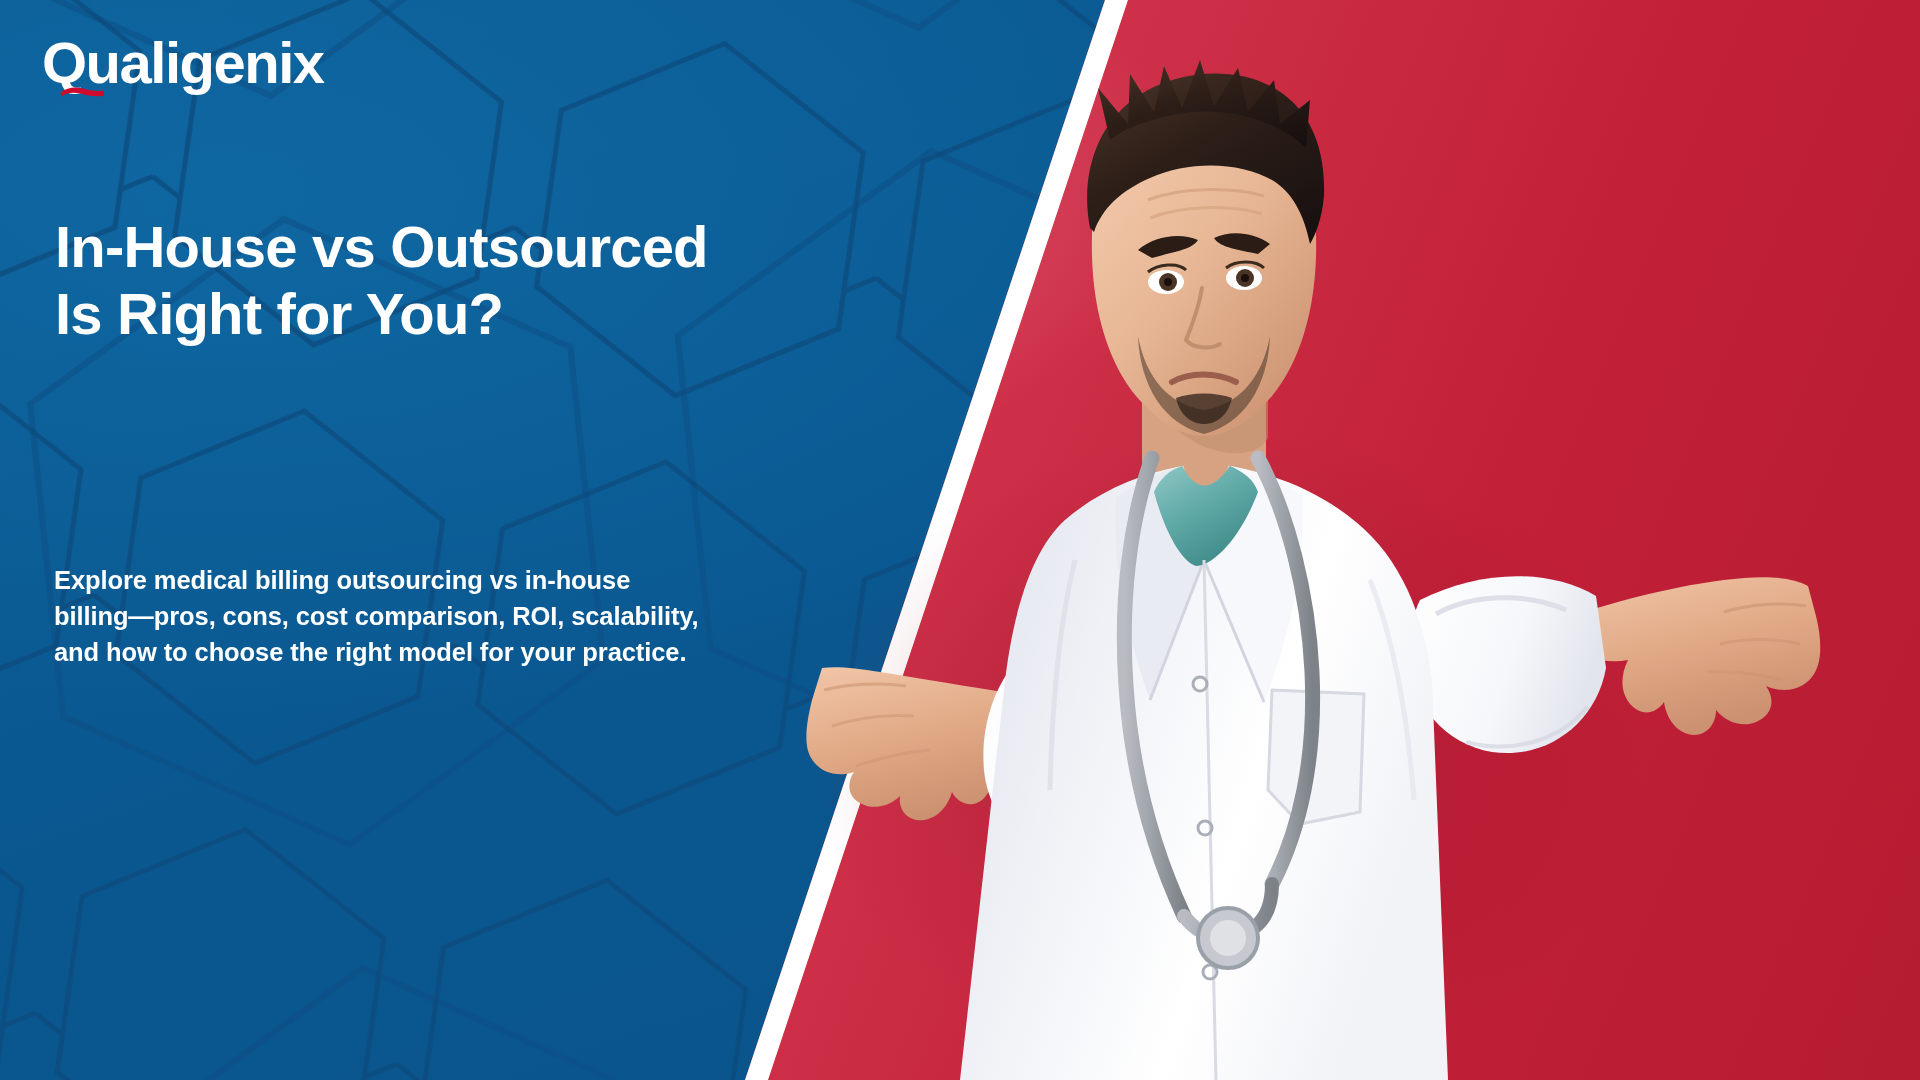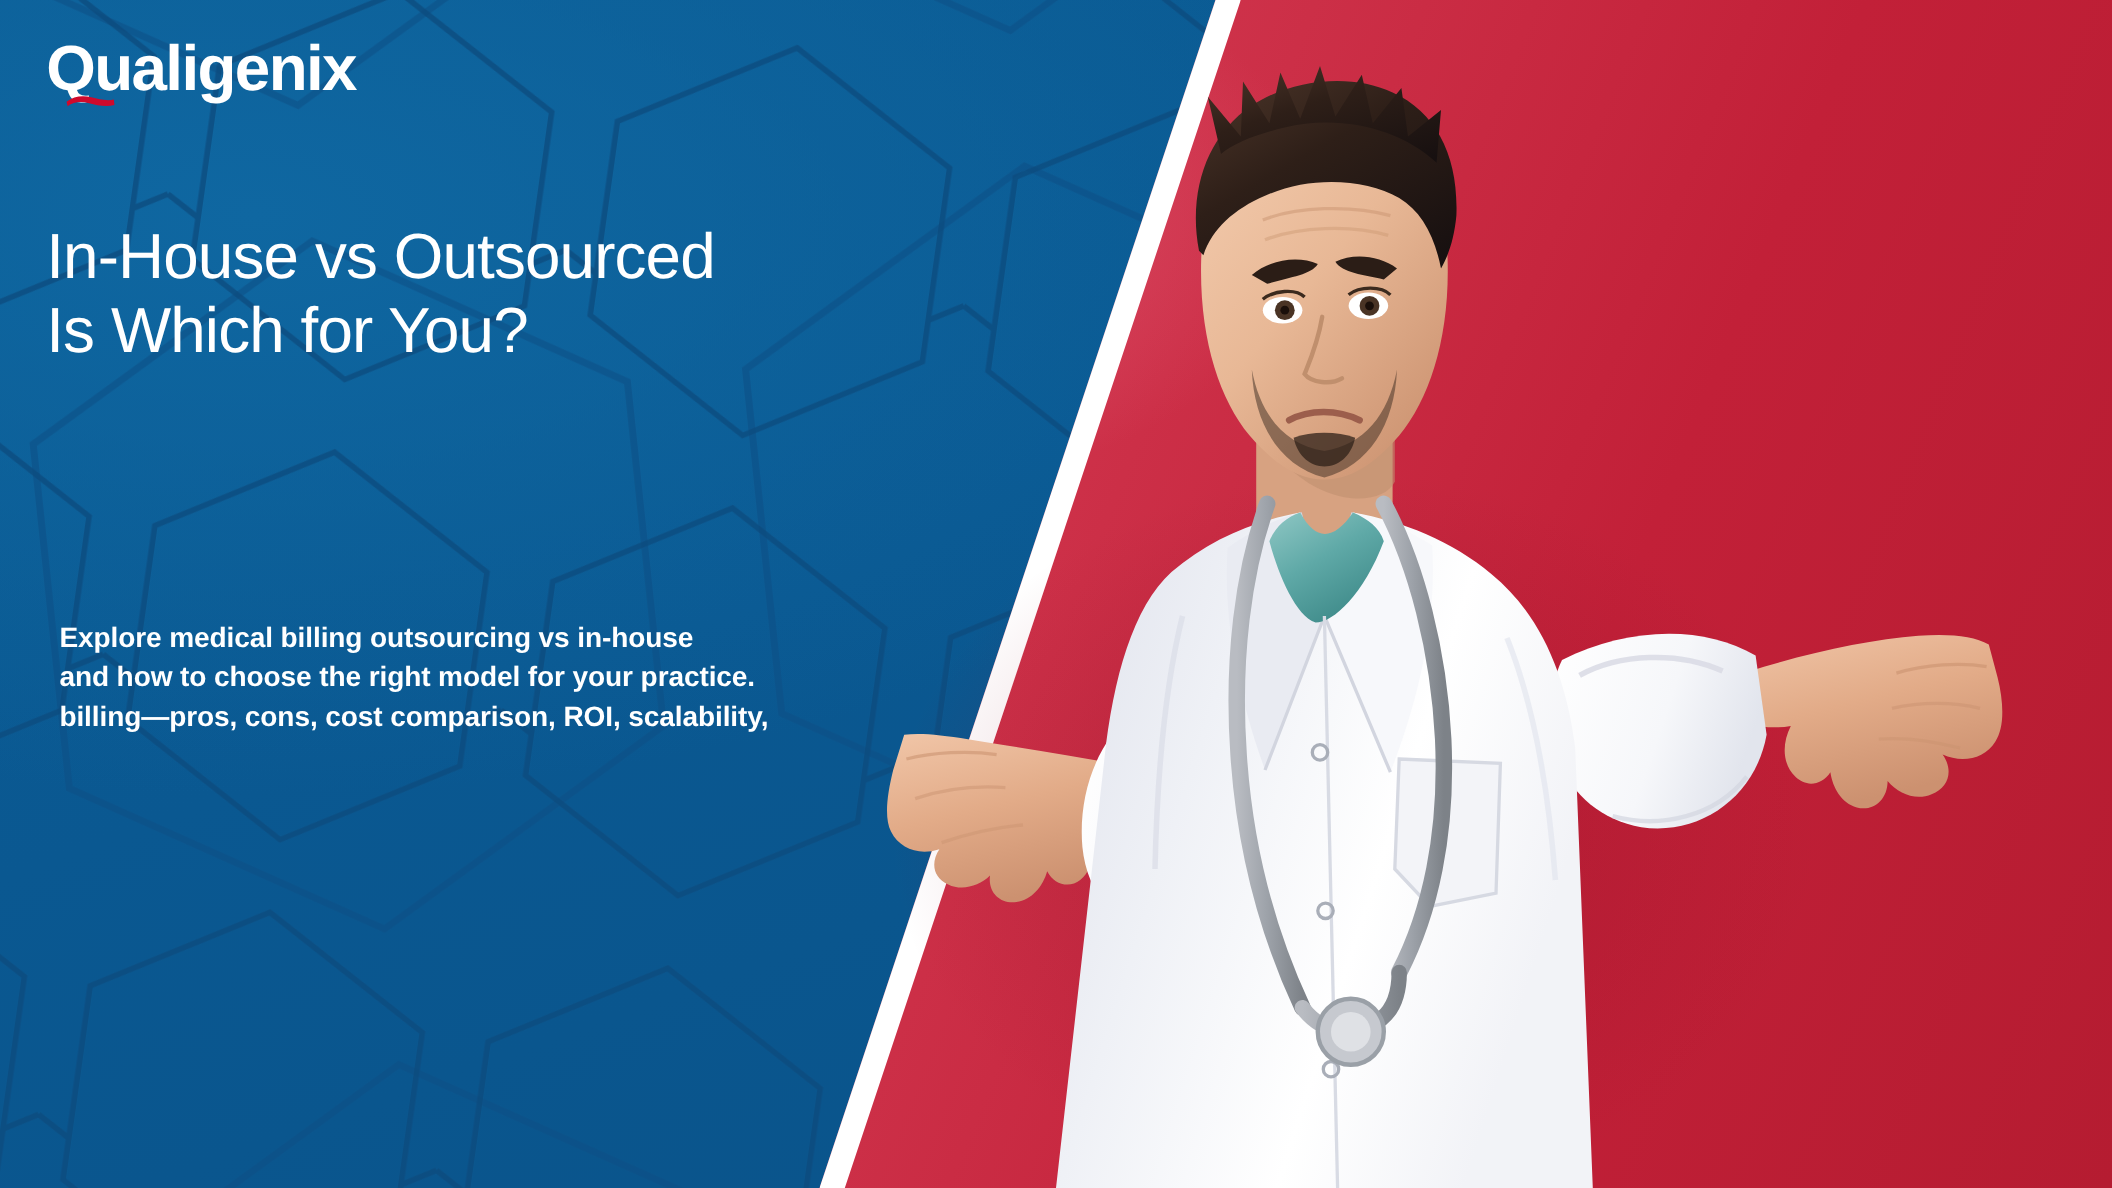--- a/index.html
+++ b/index.html
@@ -91,24 +91,24 @@
   }
 
   
   .headline {
     position: absolute;
     left: 42px;
     top: 200px;
     width: 720px;
     color: #ffffff;
     font-size: 58px;
-    font-weight: normal;
+    font-weight: bold;
     line-height: 1.16;
     letter-spacing: -0.8px;
-    margin: 0;
+    margin: 13px;
   }
   .headline-line { display: block; white-space: nowrap; }
 
   
   .subhead {
     position: absolute;
     left: 42px;
     top: 550px;
     width: 700px;
     color: #ffffff;
@@ -318,23 +318,23 @@
 
     <div class="logo">
       <div class="logo-wordmark">Qualigenix</div>
       <svg class="logo-swoosh" viewBox="0 0 46 13" xmlns="http://www.w3.org/2000/svg">
         <path d="M1.5,7.5 C8,2.5 16,1.5 24,3.5 C31,5.2 38,7 44.5,5.5 L45,10.5 C37,12.5 29,10.5 22,8.8 C15,7.1 8,7.4 2.5,11.5 Z" fill="#cf0a2c"></path>
       </svg>
     </div>
 
     <h1 class="headline">
       <span class="headline-line">In-House vs Outsourced</span>
-      <span class="headline-line">Is Which for You?</span>
+      <span class="headline-line">Is Right for You?</span>
     </h1>
 
     <p class="subhead">
       <span class="subhead-line">Explore medical billing outsourcing vs in-house</span>
+      <span class="subhead-line">billing—pros, cons, cost comparison, ROI, scalability,</span>
       <span class="subhead-line">and how to choose the right model for your practice.</span>
-      <span class="subhead-line">billing—pros, cons, cost comparison, ROI, scalability,</span>
     </p>
 
   </div>
 </div>
 
 </body></html>

